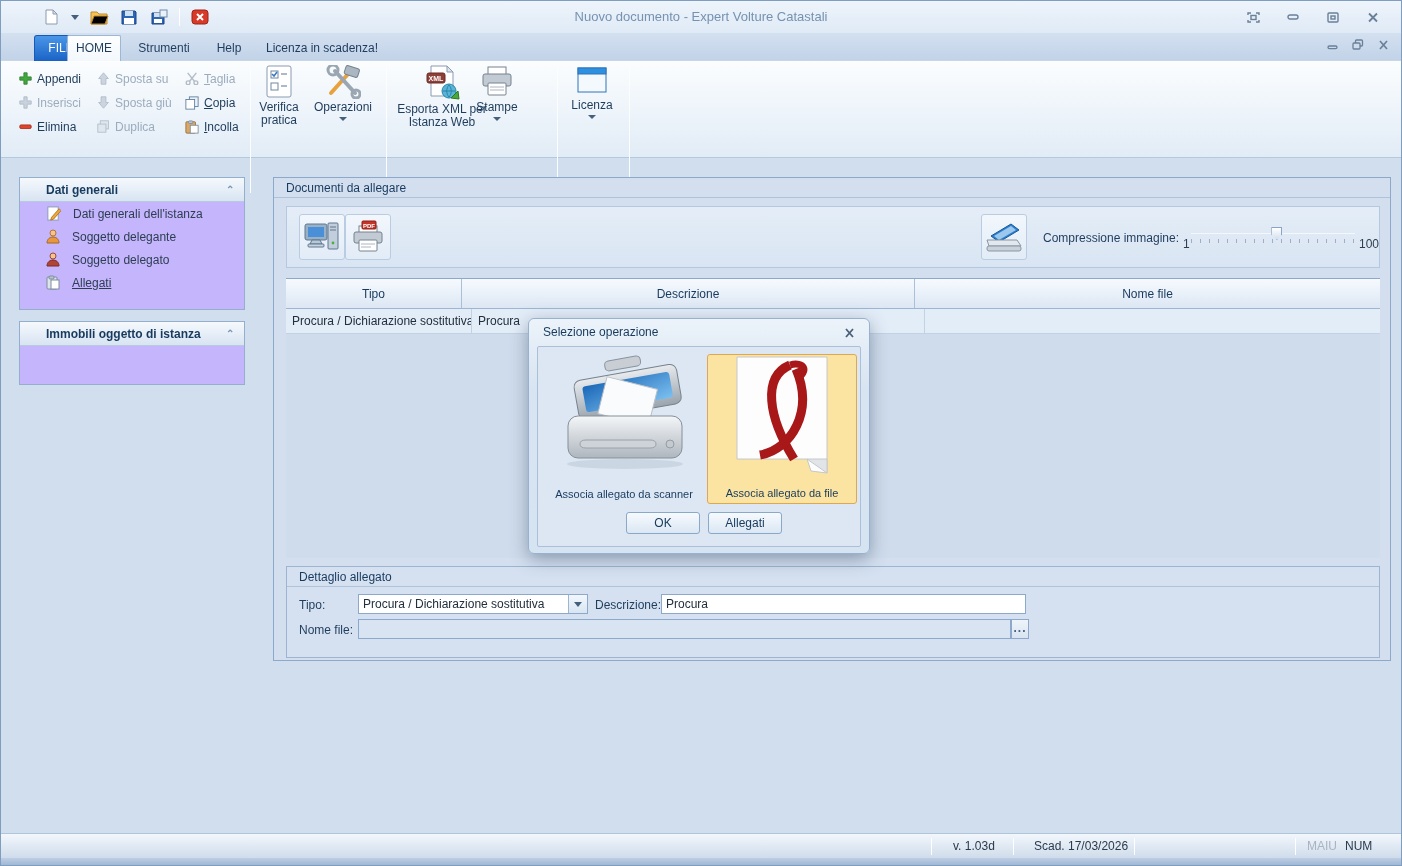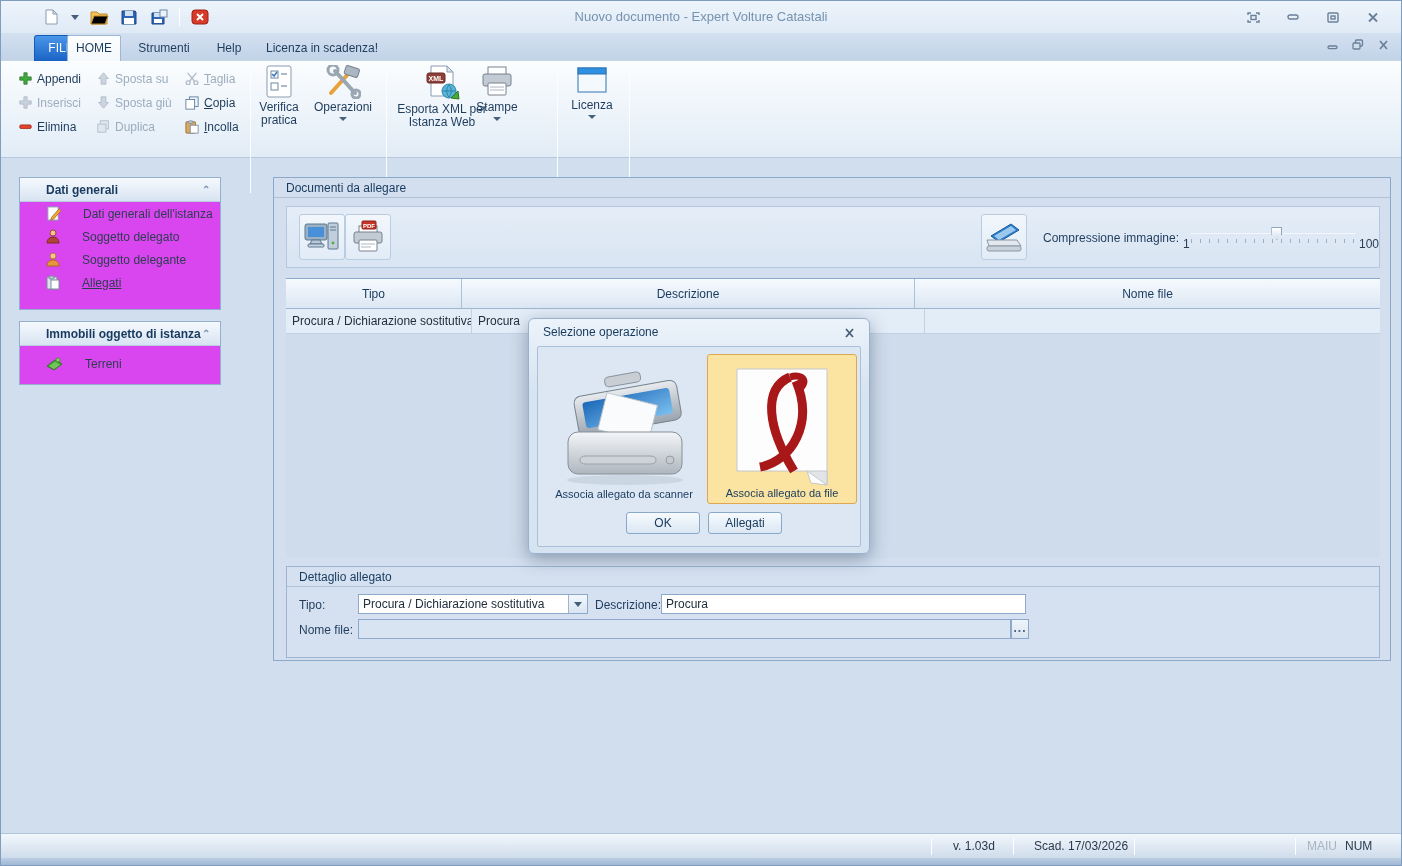--- a/index.html
+++ b/index.html
@@ -46,27 +46,27 @@
   .vsep { position:absolute; width:1px; background:#c6d4e3; border-right:1px solid #fbfdfe; }
   .rbig { position:absolute; top:64px; height:74px; display:flex; flex-direction:column;
           align-items:center; border-radius:3px; text-align:center; }
   .rbig .blbl { margin-top:2px; line-height:13px; color:#1e3c5c; }
   .caret { width:0; height:0; border-left:4px solid transparent; border-right:4px solid transparent;
            border-top:4px solid #44607e; margin-top:3px; }
   .grp-label { position:absolute; top:139px; height:14px; text-align:center; color:#5d7democ894;
                color:#60788f; font-size:11px; }
 
   
-  .sgroup { position:absolute; left:18px; width:202px; background:#d946ef;
+  .sgroup { position:absolute; left:18px; width:226px; background:#c4b5fd;
             border:1px solid #94aecd; }
   .sgroup-head { height:24px; background:linear-gradient(#f5f9fd,#d8e4f2);
                  border-bottom:1px solid #b8cade; display:flex; align-items:center;
                  padding:0 10px 0 26px; font-weight:bold; color:#173a5e; position:relative; }
   .chev { position:absolute; right:10px; top:8px; width:8px; height:8px; color:#7d96b2; font-size:10px; line-height:8px;}
-  .sitem { height:23px; display:flex; align-items:center; gap:22px; padding-left:26px; color:#2c3e50; }
+  .sitem { height:23px; display:flex; align-items:center; gap:12px; padding-left:26px; color:#2c3e50; }
   .sitem.sel .slabel { text-decoration:underline; }
 
   
   .panel { position:absolute; left:272px; top:176px; width:1118px; height:484px;
            border:1px solid #8ca9cc; background:#d3dfef; }
   .panel-title { position:absolute; left:12px; top:3px; color:#173a5e; }
   .panel-titleline { position:absolute; left:0; top:19px; width:100%; height:1px; background:#aec2da; }
 
   .ptoolbar { position:absolute; left:12px; top:28px; width:1094px; height:62px;
               background:linear-gradient(#e4edf7,#d9e5f3); border:1px solid #b4c8e0; }
@@ -115,21 +115,21 @@
   
   .dialog { position:absolute; left:527px; top:317px; width:342px; height:236px;
             background:linear-gradient(#ecf3fa,#d8e4f1 30%,#d6e3f1); border:1px solid #98b1ce;
             border-radius:6px; box-shadow:0 5px 18px rgba(50,70,100,.45); }
   .dlg-title { position:absolute; left:14px; top:6px; color:#173a5e; }
   .dlg-close { position:absolute; right:12px; top:7px; width:16px; height:14px;
                display:flex; align-items:center; justify-content:center; }
   .dlg-inner { position:absolute; left:8px; top:27px; width:324px; height:201px;
                background:#dce7f3; border:1px solid #aac0da; border-radius:2px; }
   .opt-tile { position:absolute; top:7px; width:150px; height:150px; border-radius:3px;
-              display:flex; flex-direction:column; align-items:center; justify-content:flex-end; }
+              display:flex; flex-direction:column; align-items:center; justify-content:space-between; }
   .opt-tile.sel { background:#fbe3a1; border:1px solid #dfa850; }
   .opt-label { font-size:11px; color:#173a5e; white-space:nowrap; margin-bottom:4px; }
   .dlg-btn { position:absolute; top:165px; width:74px; height:22px;
              background:linear-gradient(#f6fafd,#dbe7f3); border:1px solid #8aa8c8;
              border-radius:3px; text-align:center; line-height:20px; color:#173a5e; }
 
   
   .statusbar { position:absolute; left:0; top:832px; width:100%; height:25px;
                background:linear-gradient(#f2f7fc,#cfdcEB); border-top:1px solid #b0c4dc; }
   .sb-sep { position:absolute; top:4px; width:1px; height:17px; background:#b8c8da; border-right:1px solid #fdfeff; }
@@ -369,54 +369,46 @@
     </div>
     <div class="sitem">
       <svg width="15" height="15" viewBox="0 0 16 16">
           <rect x="2" y="1" width="11" height="14" fill="#fff" stroke="#8a9bb0"></rect>
           <path d="M6 12L14 3l2 2-8 9-3 1z" fill="#f0a83c" stroke="#b07820"></path>
         </svg>
       <span class="slabel">Dati generali dell'istanza</span>
     </div>
     <div class="sitem">
       <svg width="14" height="15" viewBox="0 0 14 15">
+          <circle cx="7" cy="4" r="3" fill="#f6c290" stroke="#b07830"></circle>
+          <path d="M1 14c0-4 3-6 6-6s6 2 6 6z" fill="#e8973c" stroke="#a86820"></path>
+        </svg>
+      <span class="slabel">Soggetto delegante</span>
+    </div>
+    <div class="sitem">
+      <svg width="14" height="15" viewBox="0 0 14 15">
           <circle cx="7" cy="4" r="3" fill="#f6c290" stroke="#9c4838"></circle>
           <path d="M1 14c0-4 3-6 6-6s6 2 6 6z" fill="#b04438" stroke="#7c2c20"></path>
         </svg>
       <span class="slabel">Soggetto delegato</span>
-    </div>
-    <div class="sitem">
-      <svg width="14" height="15" viewBox="0 0 14 15">
-          <circle cx="7" cy="4" r="3" fill="#f6c290" stroke="#b07830"></circle>
-          <path d="M1 14c0-4 3-6 6-6s6 2 6 6z" fill="#e8973c" stroke="#a86820"></path>
-        </svg>
-      <span class="slabel">Soggetto delegante</span>
     </div>
     <div class="sitem sel">
       <svg width="14" height="15" viewBox="0 0 14 15">
           <rect x="1" y="2" width="10" height="12" rx="1" fill="#dce4ec" stroke="#7e8e9e"></rect>
           <rect x="3" y="1" width="5" height="3" rx="1" fill="#b8c4d0" stroke="#7e8e9e"></rect>
           <rect x="5" y="5" width="8" height="9" fill="#fff" stroke="#7e8e9e"></rect>
         </svg>
       <span class="slabel">Allegati</span>
     </div>
   </div>
 
   <div class="sgroup" style="top:320px;height:64px">
     <div class="sgroup-head">
       <span>Immobili oggetto di istanza</span>
       <span class="chev">⌃</span>
-    </div>
-    <div class="sitem" style="height:36px">
-      <svg width="17" height="14" viewBox="0 0 17 14">
-          <path d="M1 9l8-6 7 4-8 6z" fill="#4aa838" stroke="#2a7820"></path>
-          <path d="M3 9l6-4 5 3-6 4z" fill="#72c45c"></path>
-          <circle cx="12" cy="3" r="2" fill="#8cd468" stroke="#4a9838"></circle>
-        </svg>
-      <span class="slabel">Terreni</span>
     </div>
   </div>
 
   <div class="panel">
     <div class="panel-title">Documenti da allegare</div>
     <div class="panel-titleline"></div>
 
     <div class="ptoolbar">
       <div class="tbtn" style="left:12px">
         <svg width="36" height="32" viewBox="0 0 36 32">

